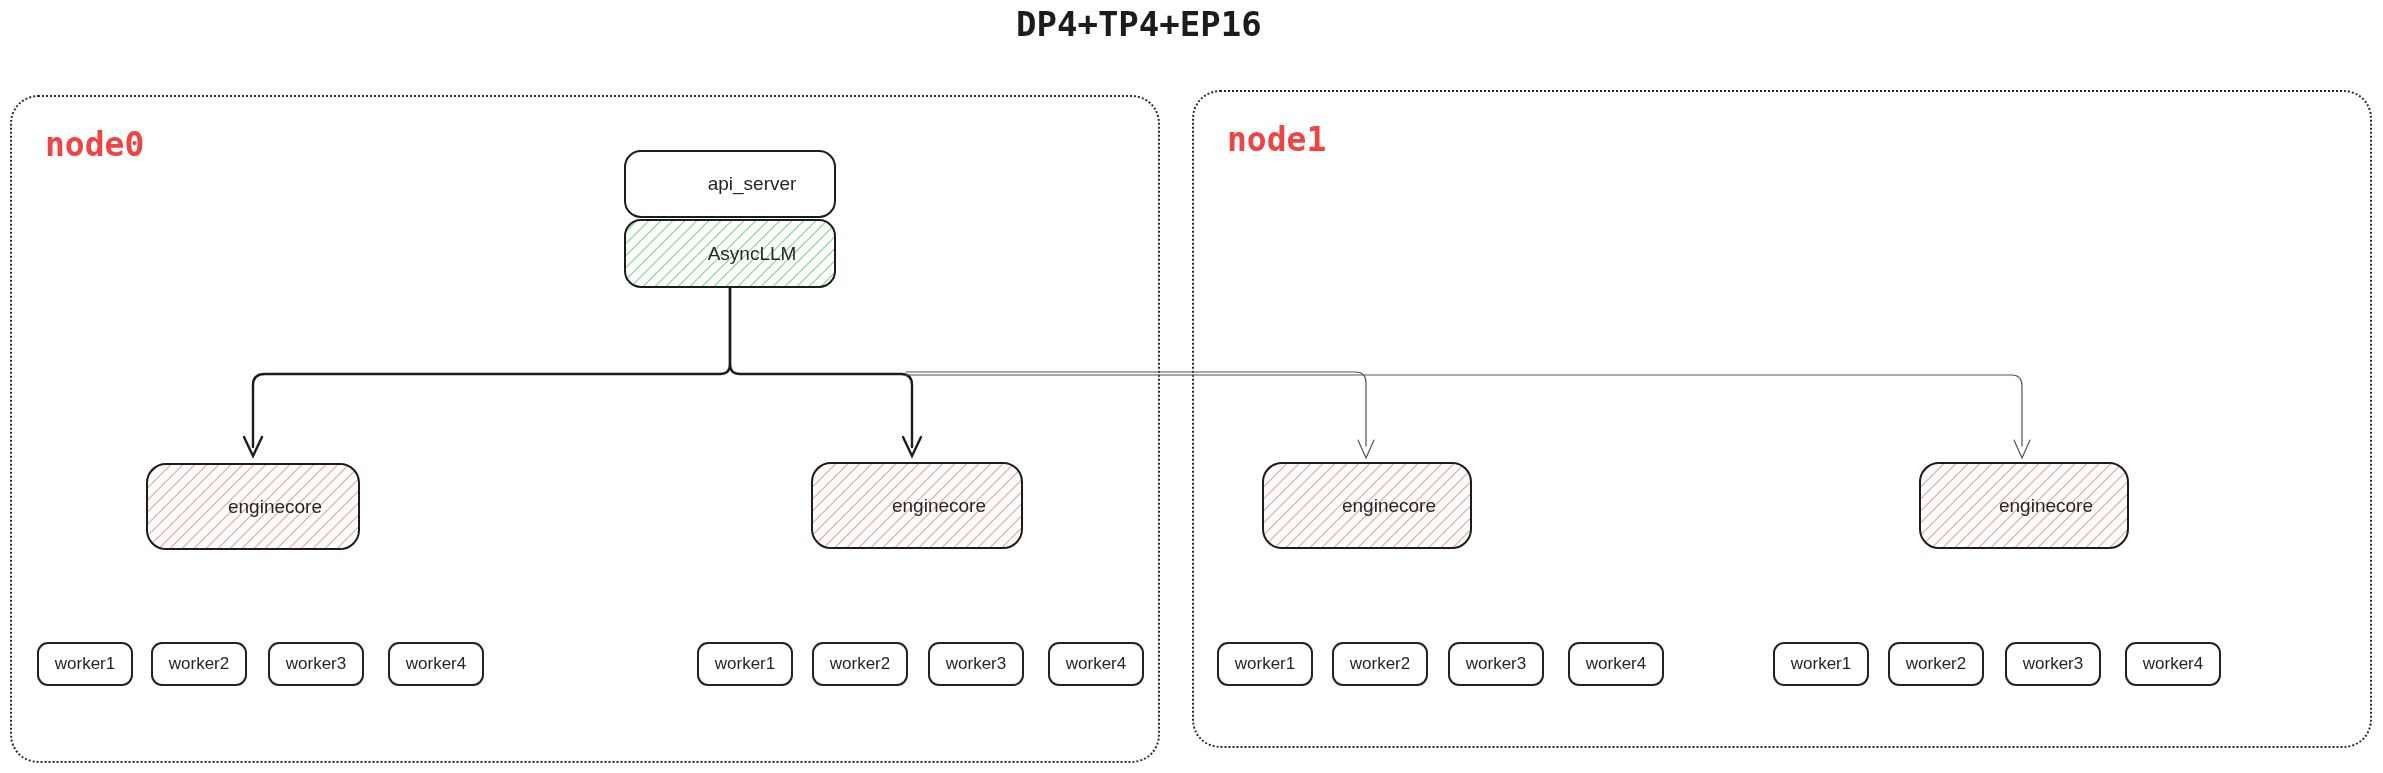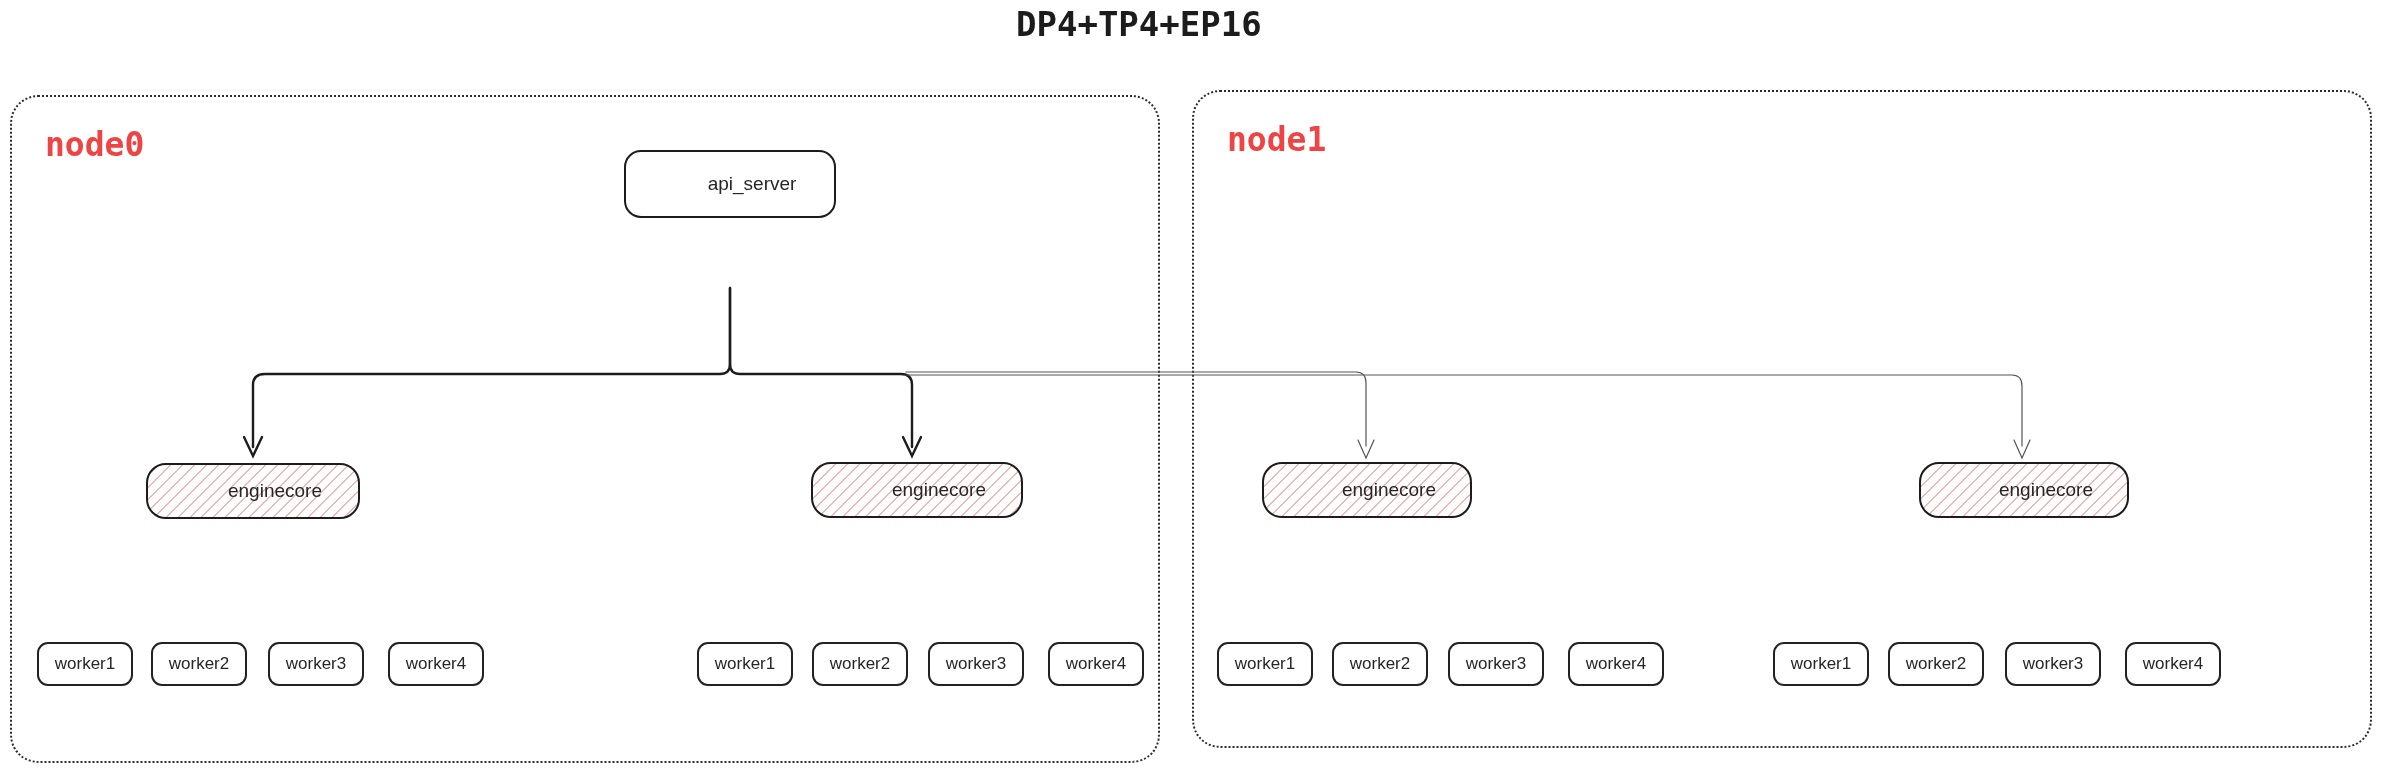--- a/index.html
+++ b/index.html
@@ -71,21 +71,21 @@
       #9ae6a1 7px, #9ae6a1 8.4px);
   }
   .hatch-pink {
     background-color: #ffffff;
     background-image: repeating-linear-gradient(
       135deg,
       rgba(0,0,0,0) 0px, rgba(0,0,0,0) 7px,
       #f2b9b4 7px, #f2b9b4 8.4px);
   }
 
-  .enginecore { border-radius: 20px; height: 56px; top: 462px; }
+  .enginecore { border-radius: 20px; height: 87px; top: 462px; }
   .ec1 { left: 146px;  width: 214px; top: 463px; }
   .ec2 { left: 811px;  width: 212px; }
   .ec3 { left: 1262px; width: 210px; }
   .ec4 { left: 1919px; width: 210px; }
 
   .worker {
     position: absolute;
     top: 642px;
     width: 96px;
     height: 44px;
@@ -138,20 +138,23 @@
     <path class="edge-thin" d="M906,372 L1356,372 Q1366,372 1366,383 L1366,446"></path>
     <polyline class="edge-thin" points="1358,440 1366,458 1374,440"></polyline>
 
     <path class="edge-thin" d="M906,375 L2012,375 Q2022,375 2022,386 L2022,446"></path>
     <polyline class="edge-thin" points="2014,440 2022,458 2030,440"></polyline>
   </svg>
 
   <div class="box api-server">
     <span>api_server</span>
   </div>
+  <div class="box async-llm hatch-green">
+    <span>AsyncLLM</span>
+  </div>
 
   <div class="box enginecore hatch-pink ec1">
     <span>enginecore</span>
   </div>
   <div class="box enginecore hatch-pink ec2">
     <span>enginecore</span>
   </div>
   <div class="box enginecore hatch-pink ec3">
     <span>enginecore</span>
   </div>

